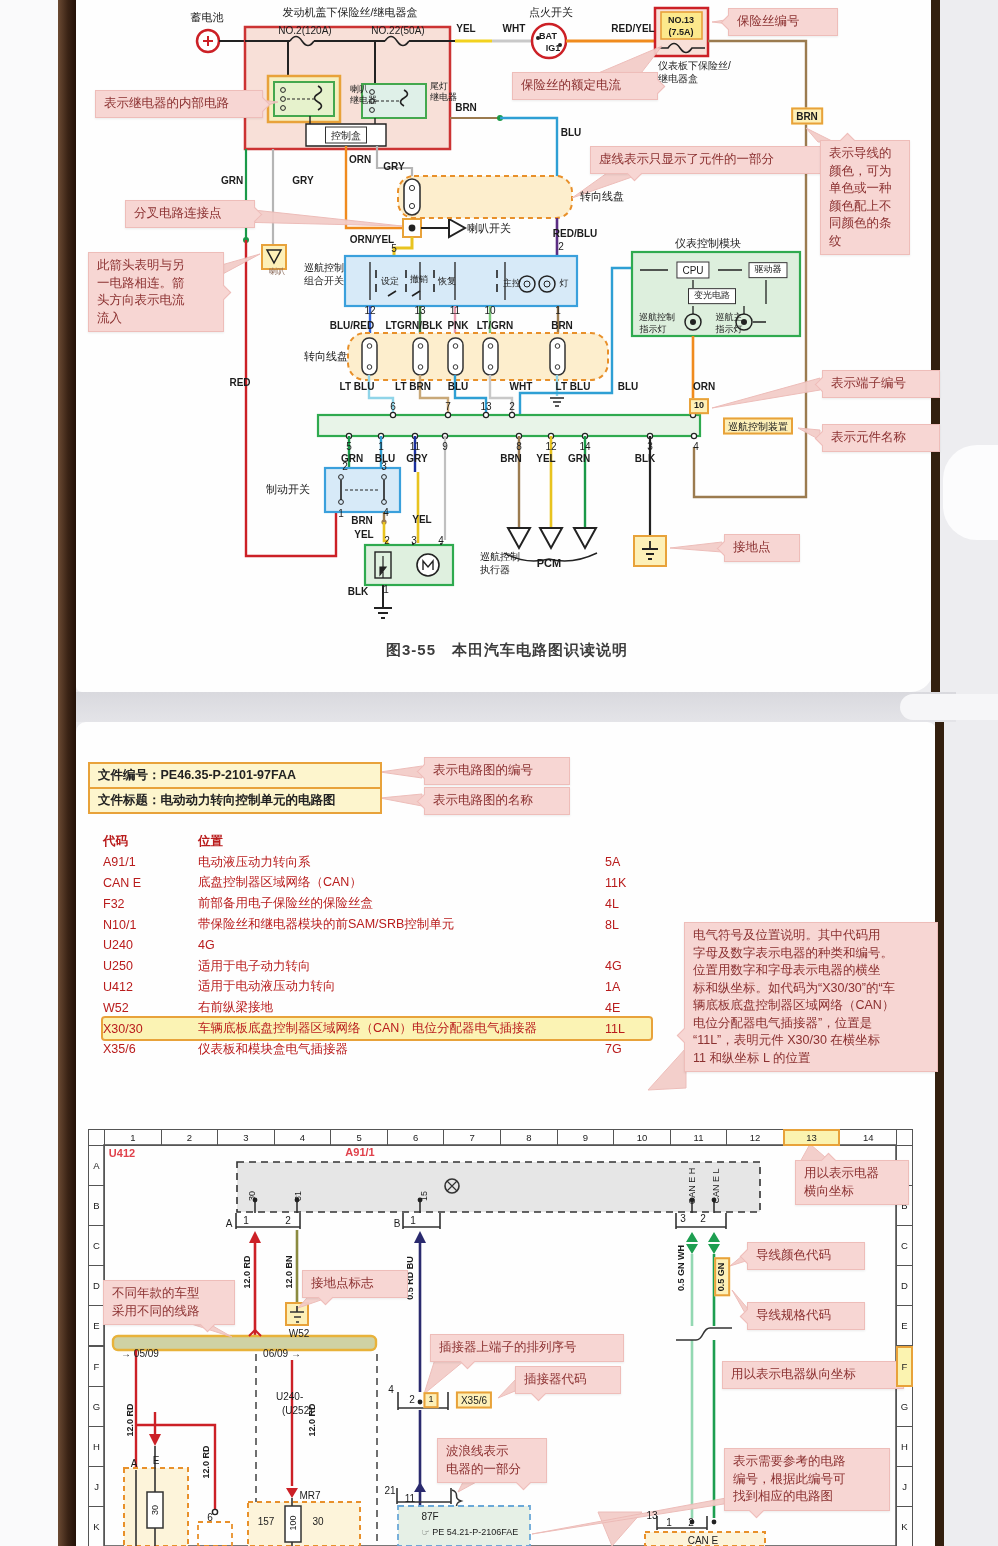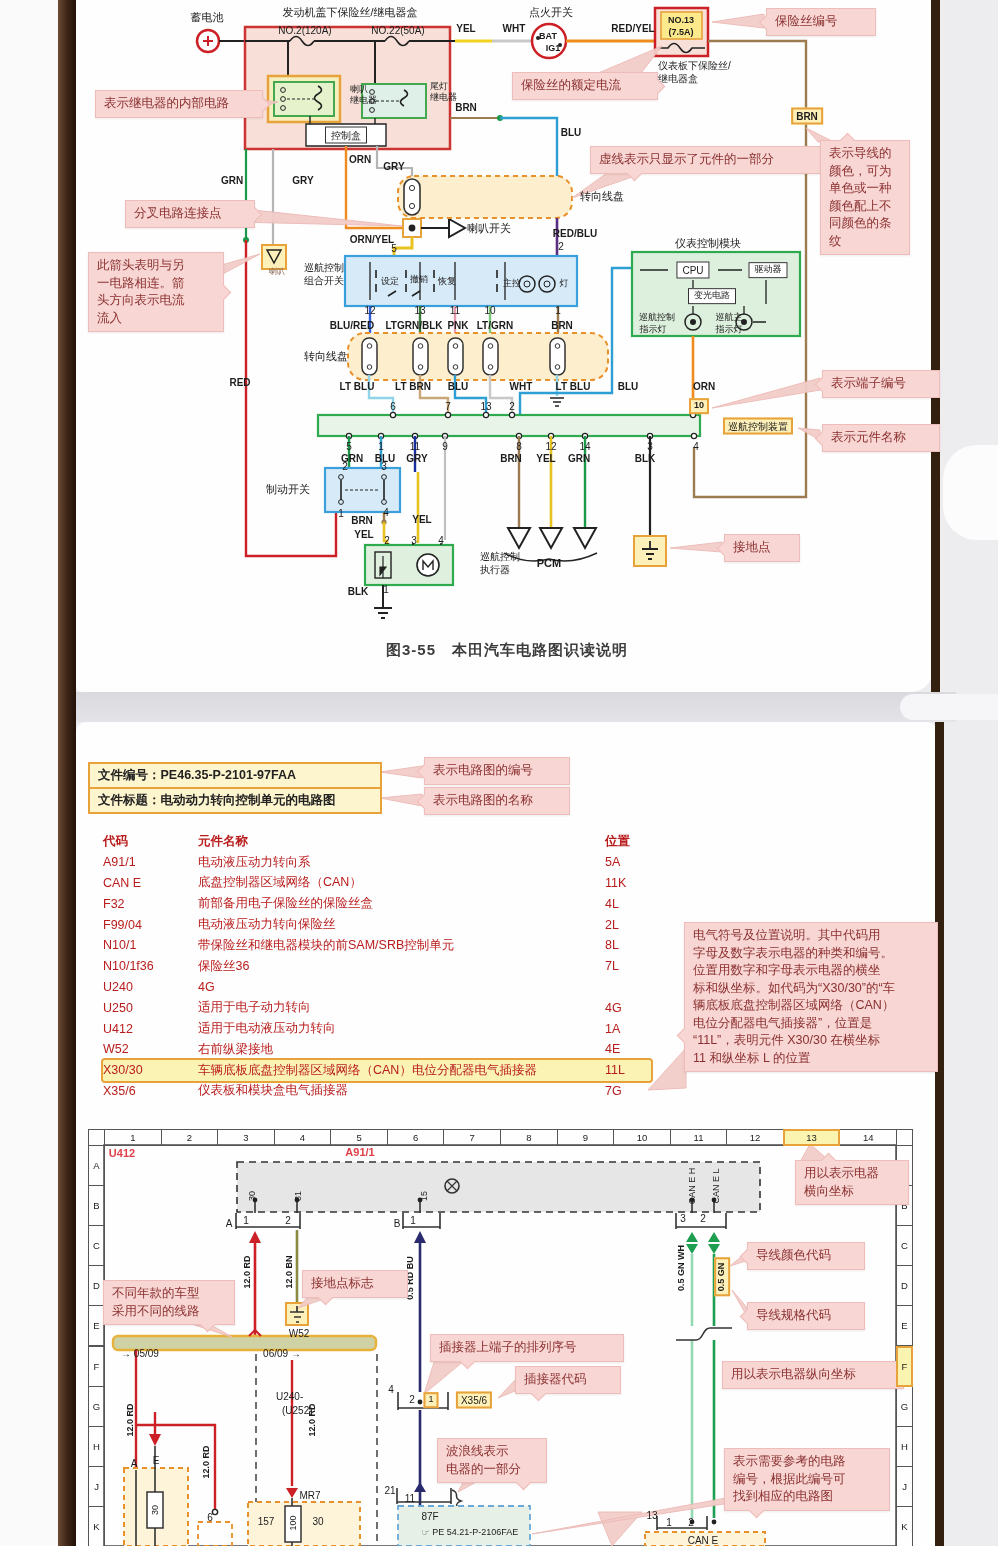--- a/index.html
+++ b/index.html
@@ -358,52 +358,41 @@
 </svg>
 
 <div class="lbl cap" style="left:507px;top:650px;">图3-55　本田汽车电路图识读说明</div>
 
 <div class="docbox" style="left:88px;top:762px;width:274px;">文件编号：PE46.35-P-2101-97FAA</div>
 <div class="docbox" style="left:88px;top:787px;width:274px;">文件标题：电动动力转向控制单元的电路图</div>
 
 <div id="component-table">
       <div class="trow b">
         <div class="tc0">代码</div>
-        <div class="tc1">元件名称</div>
         <div class="tc2">位置</div>
       </div>
       <div class="trow">
         <div class="tc0">A91/1</div>
         <div class="tc1">电动液压动力转向系</div>
         <div class="tc2">5A</div>
       </div>
       <div class="trow">
         <div class="tc0">CAN E</div>
         <div class="tc1">底盘控制器区域网络（CAN）</div>
         <div class="tc2">11K</div>
       </div>
       <div class="trow">
         <div class="tc0">F32</div>
         <div class="tc1">前部备用电子保险丝的保险丝盒</div>
         <div class="tc2">4L</div>
       </div>
       <div class="trow">
-        <div class="tc0">F99/04</div>
-        <div class="tc1">电动液压动力转向保险丝</div>
-        <div class="tc2">2L</div>
-      </div>
-      <div class="trow">
         <div class="tc0">N10/1</div>
         <div class="tc1">带保险丝和继电器模块的前SAM/SRB控制单元</div>
         <div class="tc2">8L</div>
-      </div>
-      <div class="trow">
-        <div class="tc0">N10/1f36</div>
-        <div class="tc1">保险丝36</div>
-        <div class="tc2">7L</div>
       </div>
       <div class="trow">
         <div class="tc0">U240</div>
         <div class="tc2">4G</div>
       </div>
       <div class="trow">
         <div class="tc0">U250</div>
         <div class="tc1">适用于电子动力转向</div>
         <div class="tc2">4G</div>
       </div>
@@ -621,21 +610,21 @@
       <div class="gcell" style="left: 88px; top: 1505.9px; width: 17px; height: 41.1px;">K</div>
       <div class="gcell" style="left: 896px; top: 1505.9px; width: 17px; height: 41.1px;">K</div>
     </div>
 <div id="callout-layer" class="abs" style="left:0;top:0;width:998px;height:1546px;">
       <div class="callout" style="left: 95px; top: 90px; width: 150px;">表示继电器的内部电路<span class="tail tail-r"></span></div>
       <div class="callout" style="left: 125px; top: 200px; width: 112px;">分叉电路连接点<span class="tail tail-r"></span></div>
       <div class="callout" style="left: 88px; top: 252px; width: 118px;">此箭头表明与另
 一电路相连。箭
 头方向表示电流
 流入<span class="tail tail-r"></span></div>
-      <div class="callout" style="left: 766px; top: 8px; width: 92px;">保险丝编号<span class="tail tail-l"></span></div>
+      <div class="callout" style="left: 728px; top: 8px; width: 92px;">保险丝编号<span class="tail tail-l"></span></div>
       <div class="callout" style="left: 512px; top: 72px; width: 128px;">保险丝的额定电流<span class="tail tail-r"></span></div>
       <div class="callout" style="left: 590px; top: 146px; width: 224px;">虚线表示只显示了元件的一部分<span class="tail tail-bl"></span></div>
       <div class="callout" style="left: 820px; top: 140px; width: 72px;">表示导线的
 颜色，可为
 单色或一种
 颜色配上不
 同颜色的条
 纹<span class="tail tail-t"></span></div>
       <div class="callout" style="left: 822px; top: 370px; width: 100px;">表示端子编号<span class="tail tail-l"></span></div>
       <div class="callout" style="left: 822px; top: 424px; width: 100px;">表示元件名称<span class="tail tail-l"></span></div>

